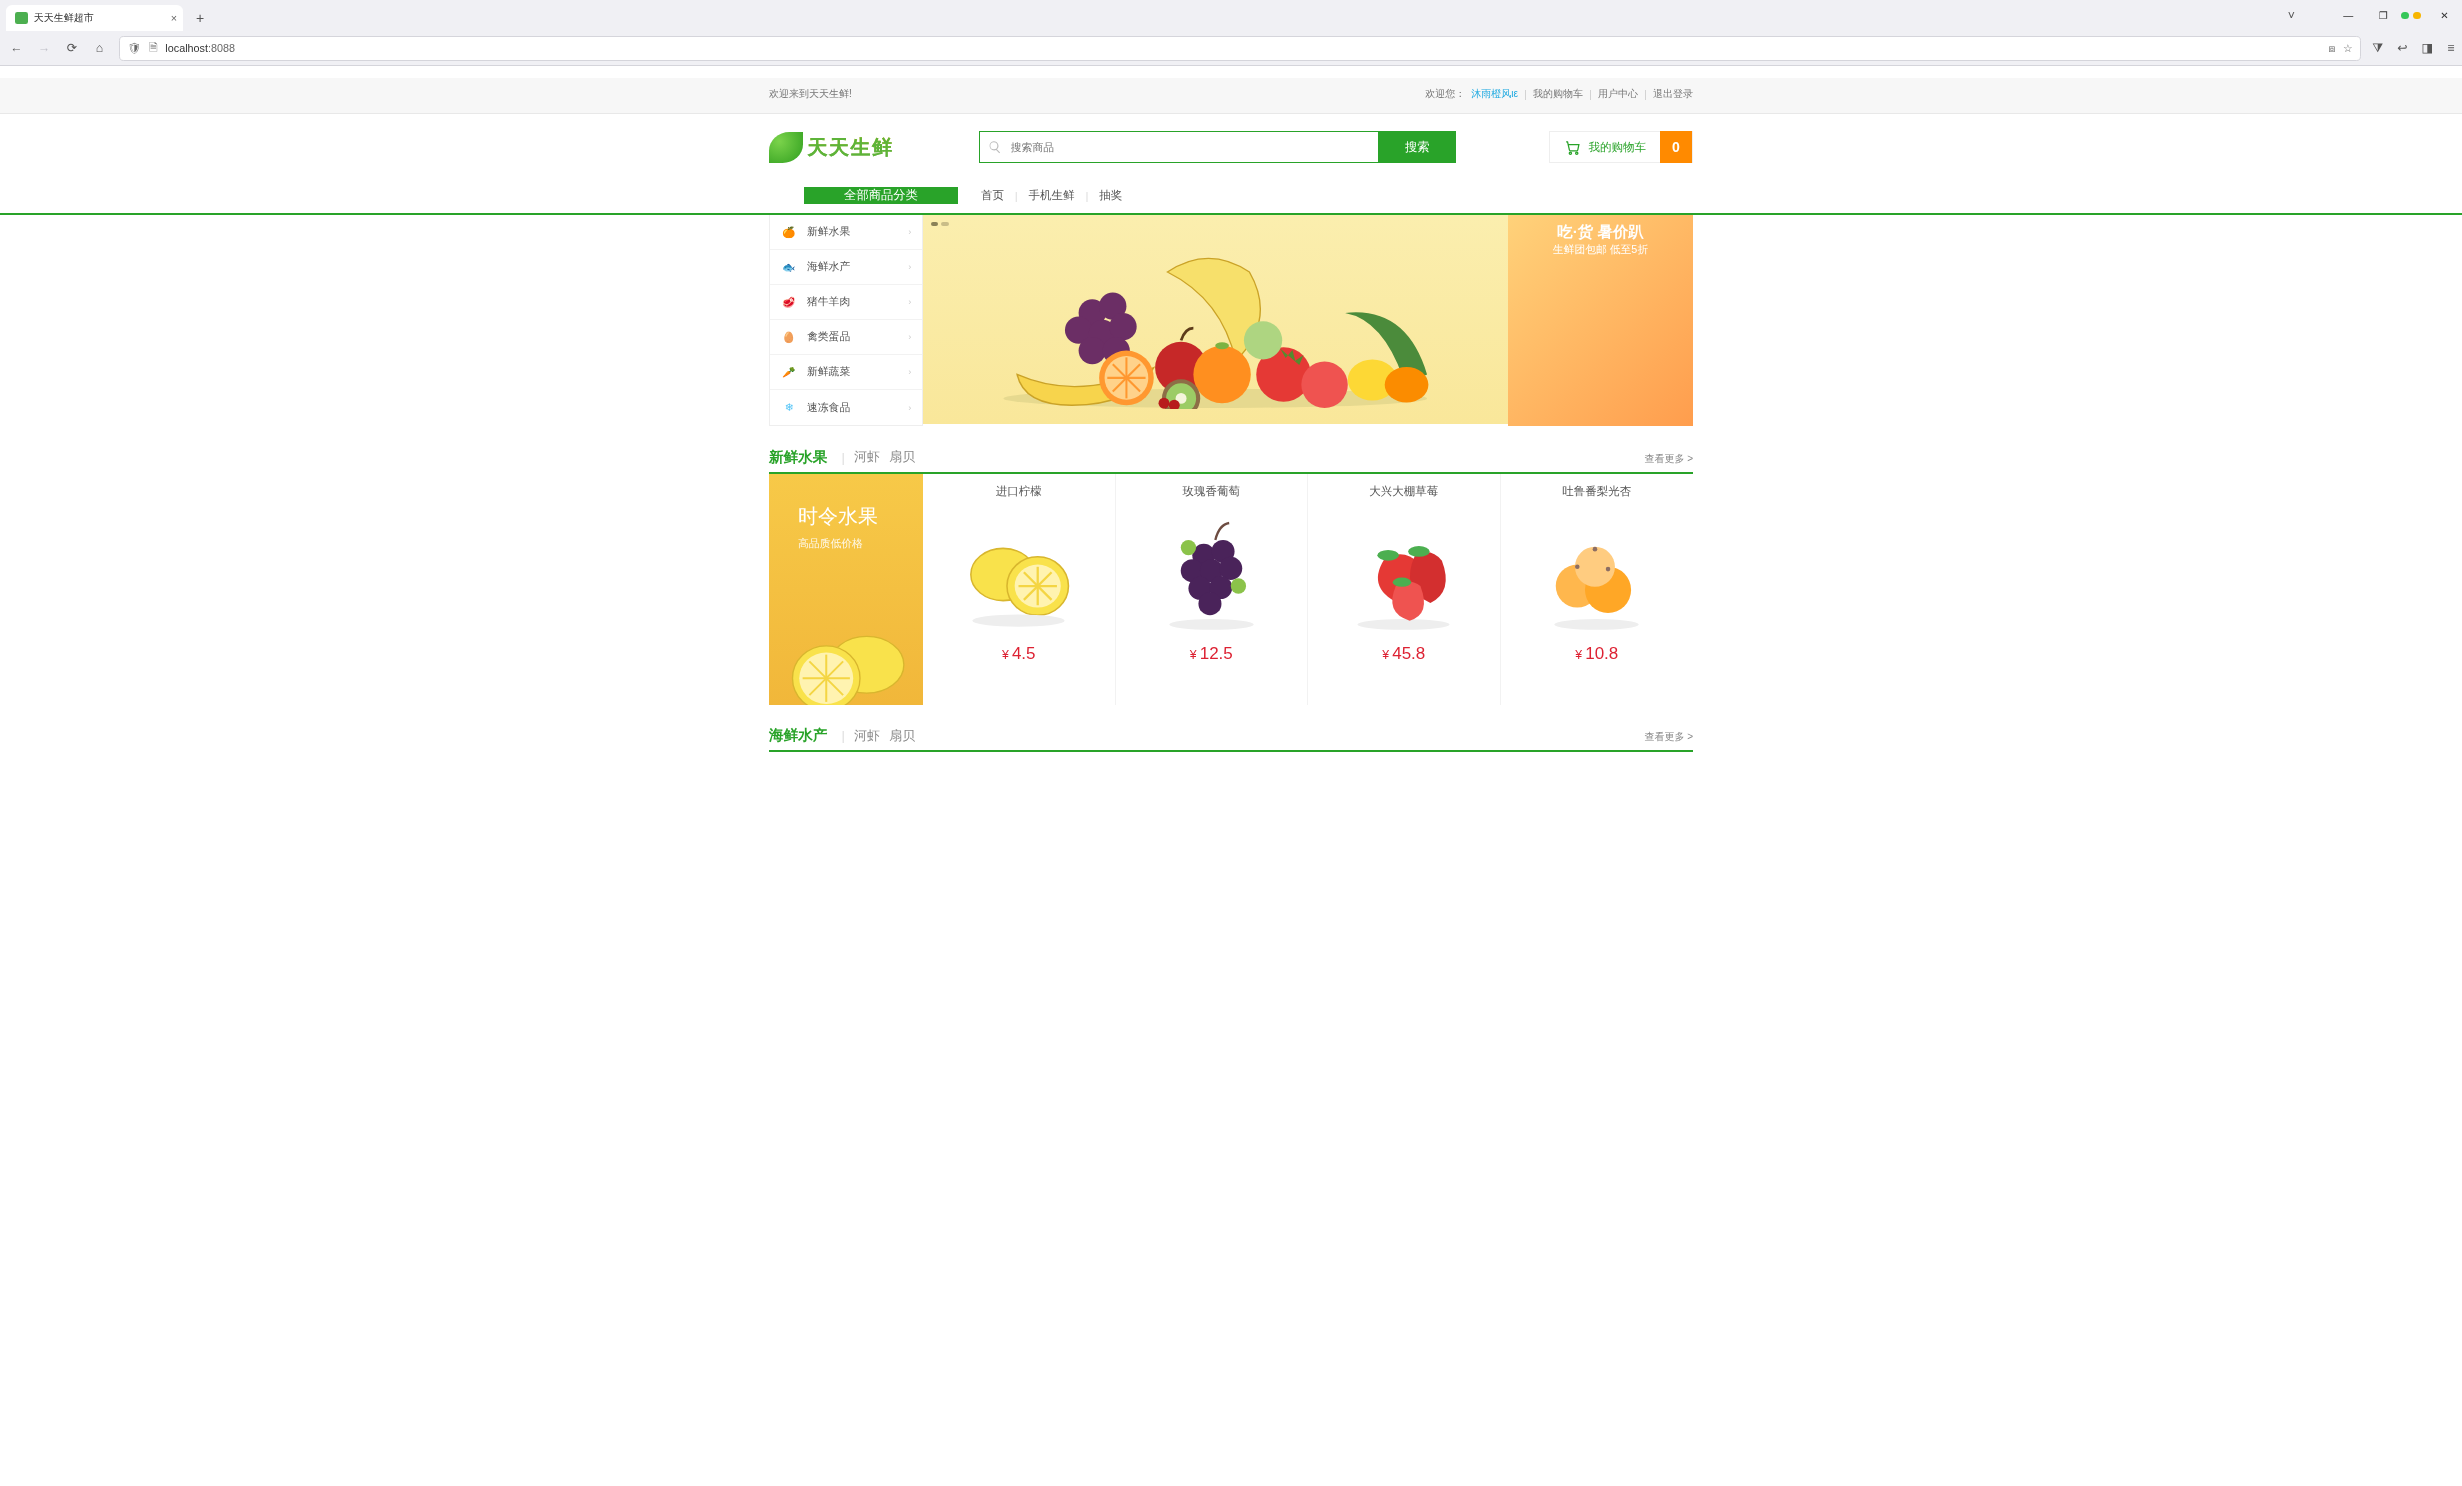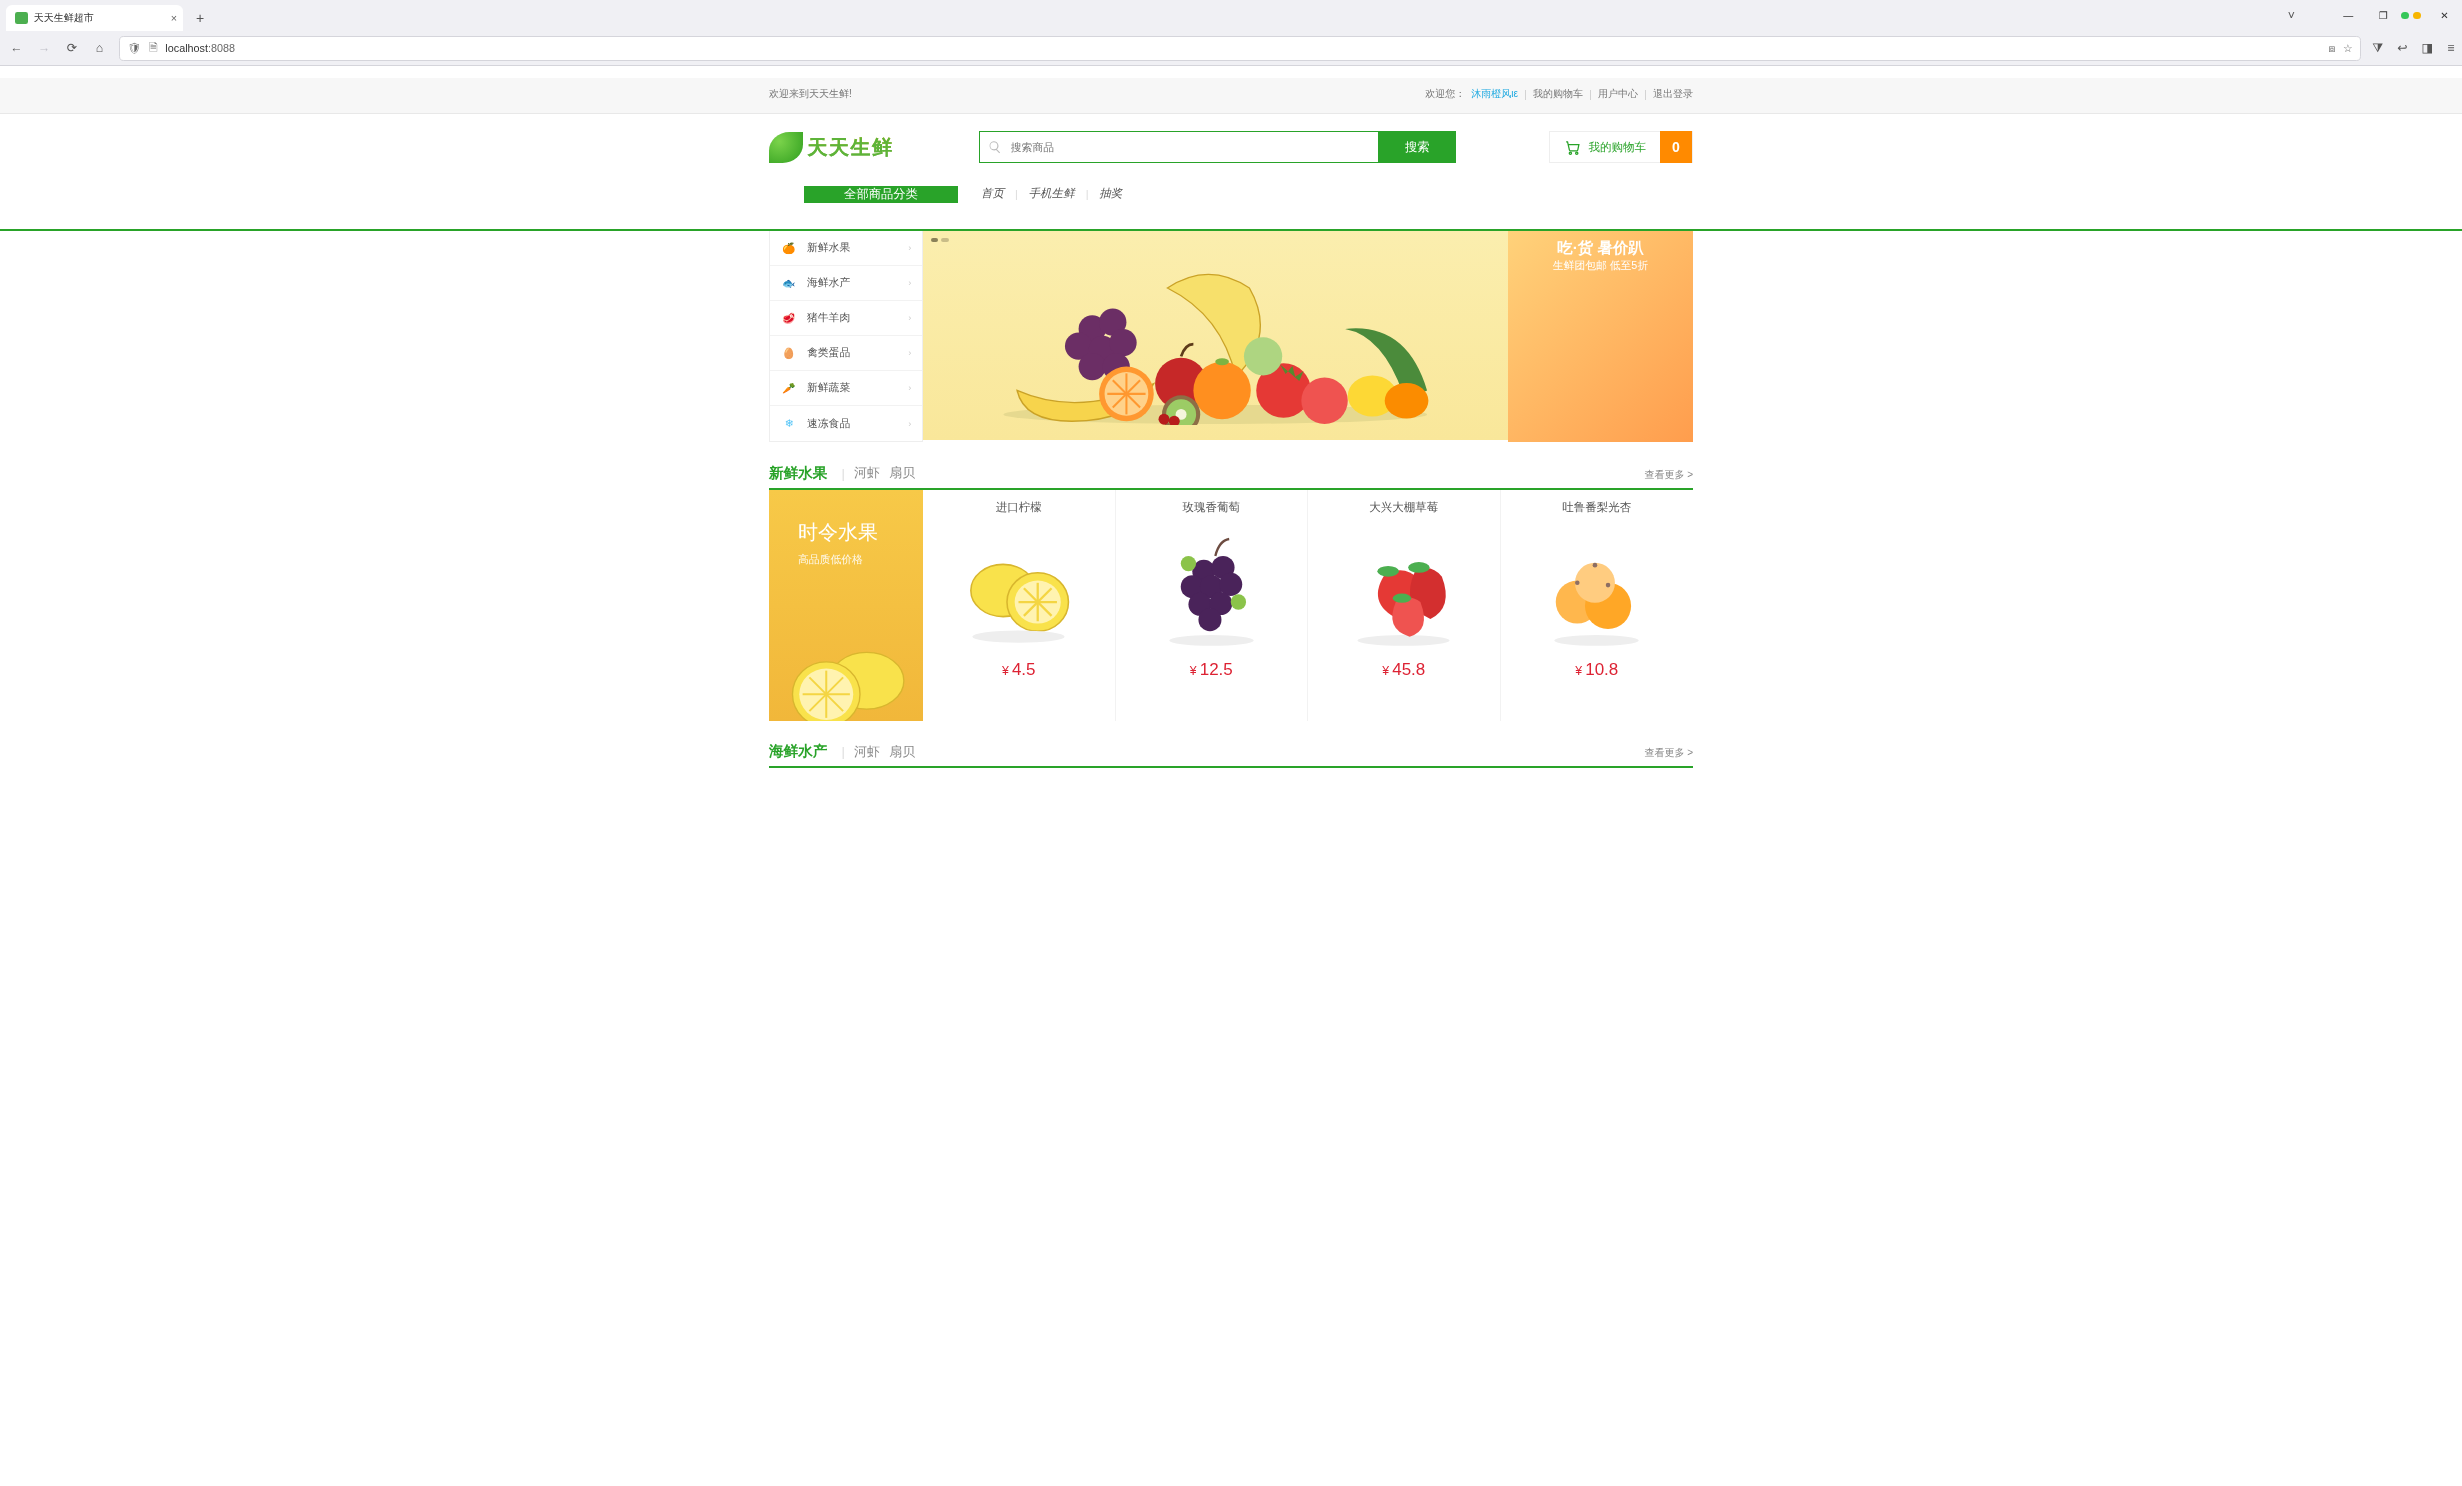--- a/index.html
+++ b/index.html
@@ -62,24 +62,24 @@
 
 .cart-box      { display:flex; align-items:center; margin-left:62px; border:0.8px solid #eee; height:32px; }
 .cart-left     { display:flex; align-items:center; gap:7.7px; padding:0 14px; color:#29a329;
                  font-size:11.5px; cursor:pointer; }
 .cart-left svg { width:17px;height:17px;fill:none;stroke:#29a329;stroke-width:1.8; }
 .cart-count    { width:32px; height:32px; background:#ff8a00; color:#fff; display:flex;
                  align-items:center; justify-content:center; font-size:14px; font-weight:700; }
 
 
 .nav-bar       { border-bottom:2.3px solid #29a329; }
-.nav-inner     { width:924px; margin:8px auto; display:flex; align-items:flex-start; height:35px;padding-left:35px; }
+.nav-inner     { width:924px; margin:0 auto; display:flex; align-items:center; height:35px;padding-left:35px; }
 .cat-btn       { width:154px; background:#29a329; color:#fff; display:flex; align-items:center;
                  justify-content:center; font-size:12.3px; }
-.nav-links     { display:flex; align-items:center; gap:10.8px; padding-left:23px; font-size:11.5px;font-style:italic; }
+.nav-links     { display:flex; align-items:center; gap:10.8px; padding-left:23px; font-size:11.5px; }
 .nav-links .sep{ color:#ddd; }
 .nav-links a   { color:#555; cursor:pointer; }
 
 
 .hero-row      { width:924px; margin:0 auto; display:flex; }
 .cat-list      { width:154px; border:0.8px solid #eee; border-top:none; }
 .cat-item      { height:35px; display:flex; align-items:center; padding:0 10.8px; gap:9.2px;
                  border-bottom:0.8px solid #f2f2f2; cursor:pointer; font-size:10.8px; color:#555;
                  position:relative; }
 .cat-item:last-child{border-bottom:none;}

